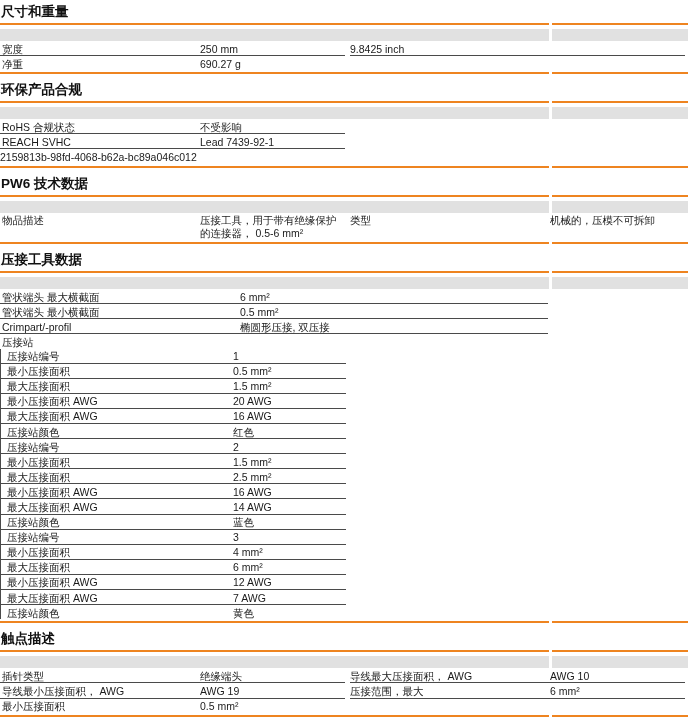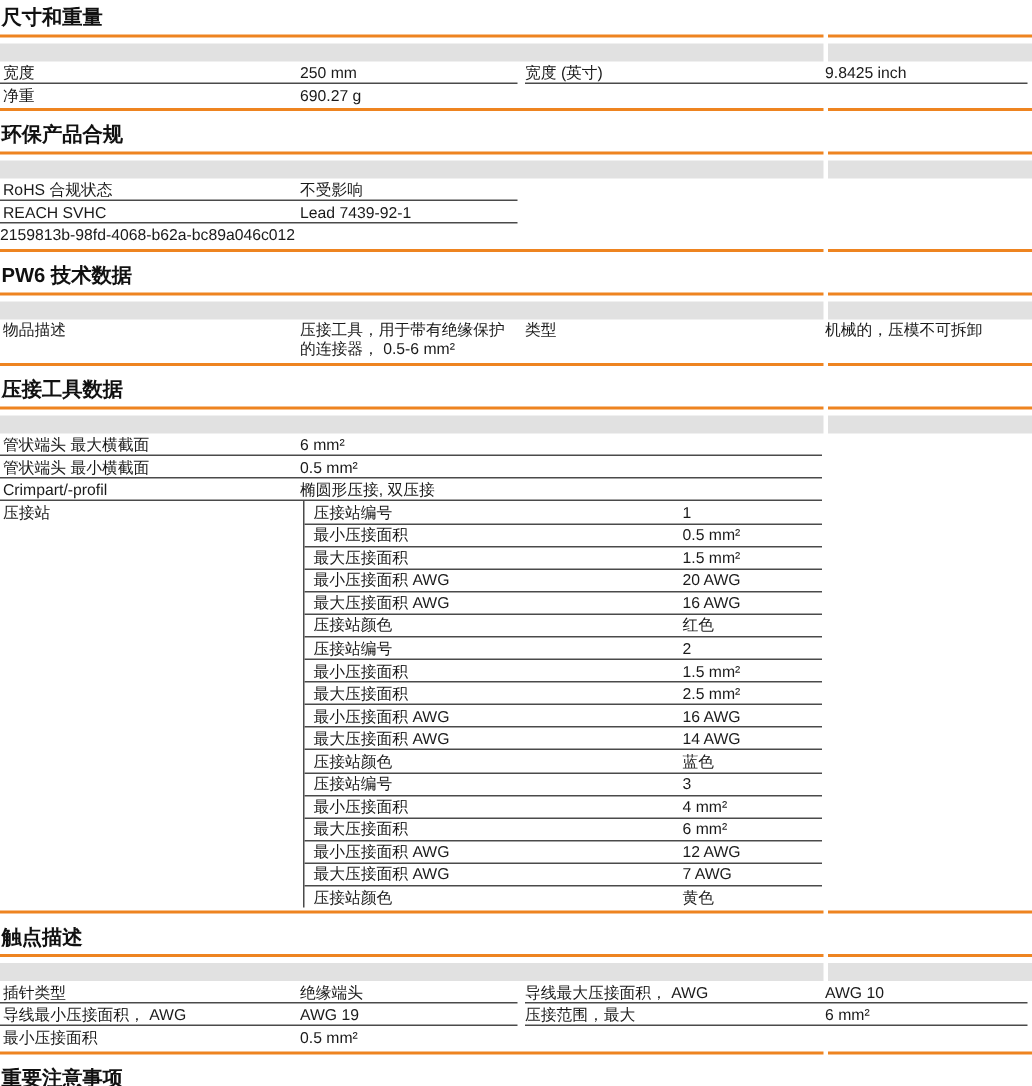--- a/index.html
+++ b/index.html
@@ -38,31 +38,31 @@
     line-height:12.6px;
   }
   .grp.bordered { border-bottom:1px solid #4a4a4a; }
   .grp-l  { width:345px; margin-right:5px; }
   .grp-r  { width:335px; margin-right:3px; }
   .grp-full { width:548px; }
   .grp-l .lbl  { width:200px; padding-left:2px; flex:none; }
   .grp-l .val  { width:145px; flex:none; white-space:nowrap; }
   .grp-r .lbl  { width:200px; flex:none; }
   .grp-r .val  { width:135px; flex:none; white-space:nowrap; }
-  .grp-full .lbl { width:200px; padding-left:2px; flex:none; }
+  .grp-full .lbl { width:240px; padding-left:2px; flex:none; }
   .grp-full .val { width:348px; flex:none; white-space:nowrap; }
   
   .section.wrapval .grp-l .val { white-space:normal; width:142px; line-height:13px; }
   
-  .nest-row { display:flex; align-items:stretch; }
+  .nest-row { display:flex; align-items:stretch;flex-direction:column; }
   .nest-row > .lbl { width:202px; padding:1.5px 0 0 2px; flex:none; line-height:12.6px; }
   .nested { width:346px; border-left:1px solid #4a4a4a; }
   .nrow {
     display:flex; align-items:center;
-    min-height:14.2px; padding-top:1.5px; line-height:12.6px;gap:20px;
+    min-height:14.2px; padding-top:1.5px; line-height:12.6px;
   }
   .nrow.bordered { border-bottom:1px solid #4a4a4a; }
   .nrow .lbl { width:232px; padding-left:6px; flex:none; }
   .nrow .val { flex:1; white-space:nowrap; }
   .end-line { margin-top:2px; }
 </style>
 </head>
 <body>
 
 <div class="page">
@@ -76,21 +76,20 @@
         <div class="seg-l"></div>
         <div class="seg-r"></div>
       </div>
     <div class="rows">
         <div class="trow">
           <div class="grp grp-l bordered">
             <span class="lbl">宽度</span>
             <span class="val">250 mm</span>
           </div>
           <div class="grp grp-r bordered">
-            <span class="lbl">宽度 (英寸)</span>
             <span class="val">9.8425 inch</span>
           </div>
         </div>
         <div class="trow">
           <div class="grp grp-l">
             <span class="lbl">净重</span>
             <span class="val">690.27 g</span>
           </div>
           <div class="grp grp-r"></div>
         </div>

